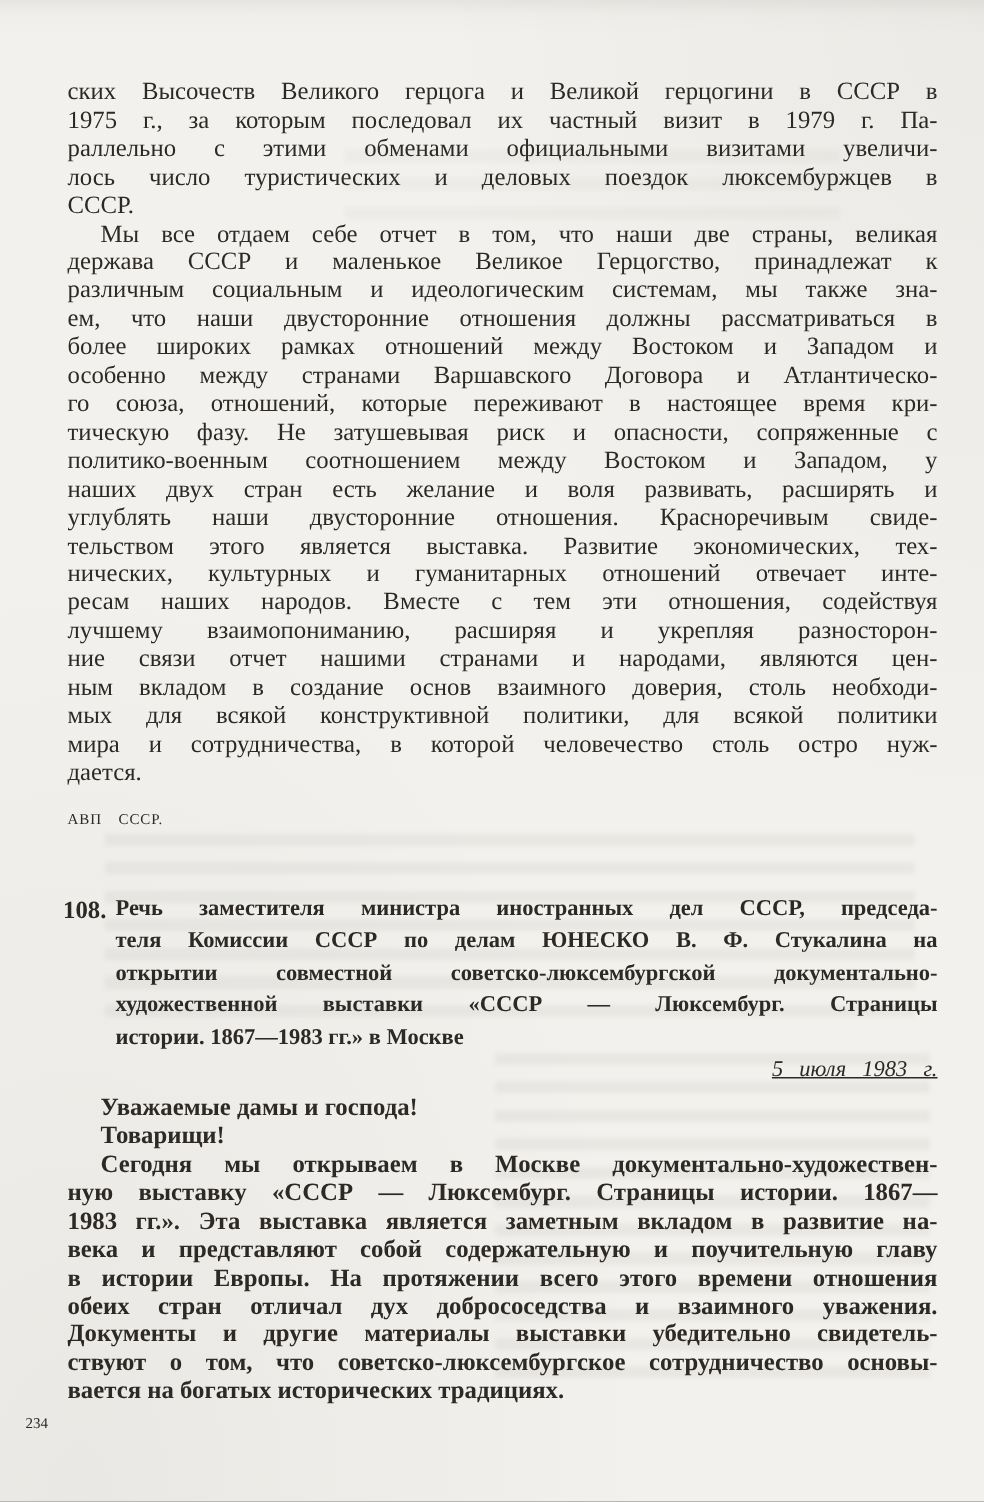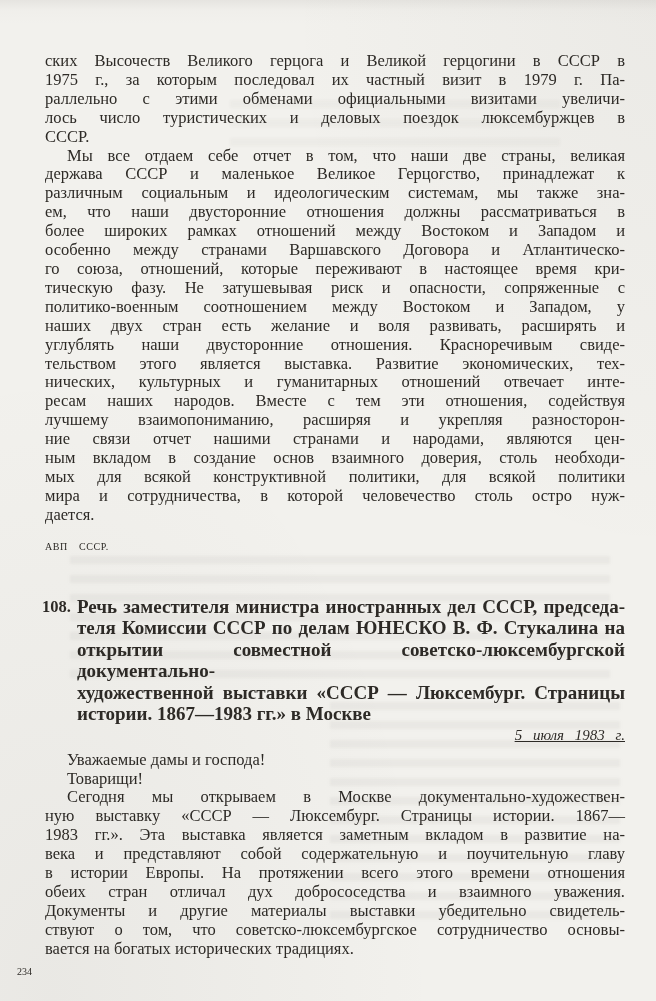--- a/index.html
+++ b/index.html
@@ -57,36 +57,36 @@
     font-weight: bold;
   }
   .heading .h-number {
     position: absolute;
     left: -3px;
     top: 0;
     font-size: 16.5px;
     line-height: 21.5px;
   }
   .h-line {
-    font-size: 19px;
+    font-size: 15px;
     line-height: 21.5px;
     text-align: justify;
     text-align-last: justify;
   }
   .h-line.last { text-align-last: left; }
   .doc-date {
     margin-top: 1px;
     text-align: right;
     font-style: italic;
     font-size: 15px;
     line-height: 19px;
     word-spacing: 7px;
     text-decoration: underline;
   }
-  .speech { margin-top: 6px; }
+  .speech { margin-top: 6px; font-weight: bold; }
   .page-number {
     margin-top: 3px;
     text-align: left;
     transform: translateX(-28px);
     font-size: 10px;
     line-height: 19px;
   }
 </style>
 </head>
 <body>

